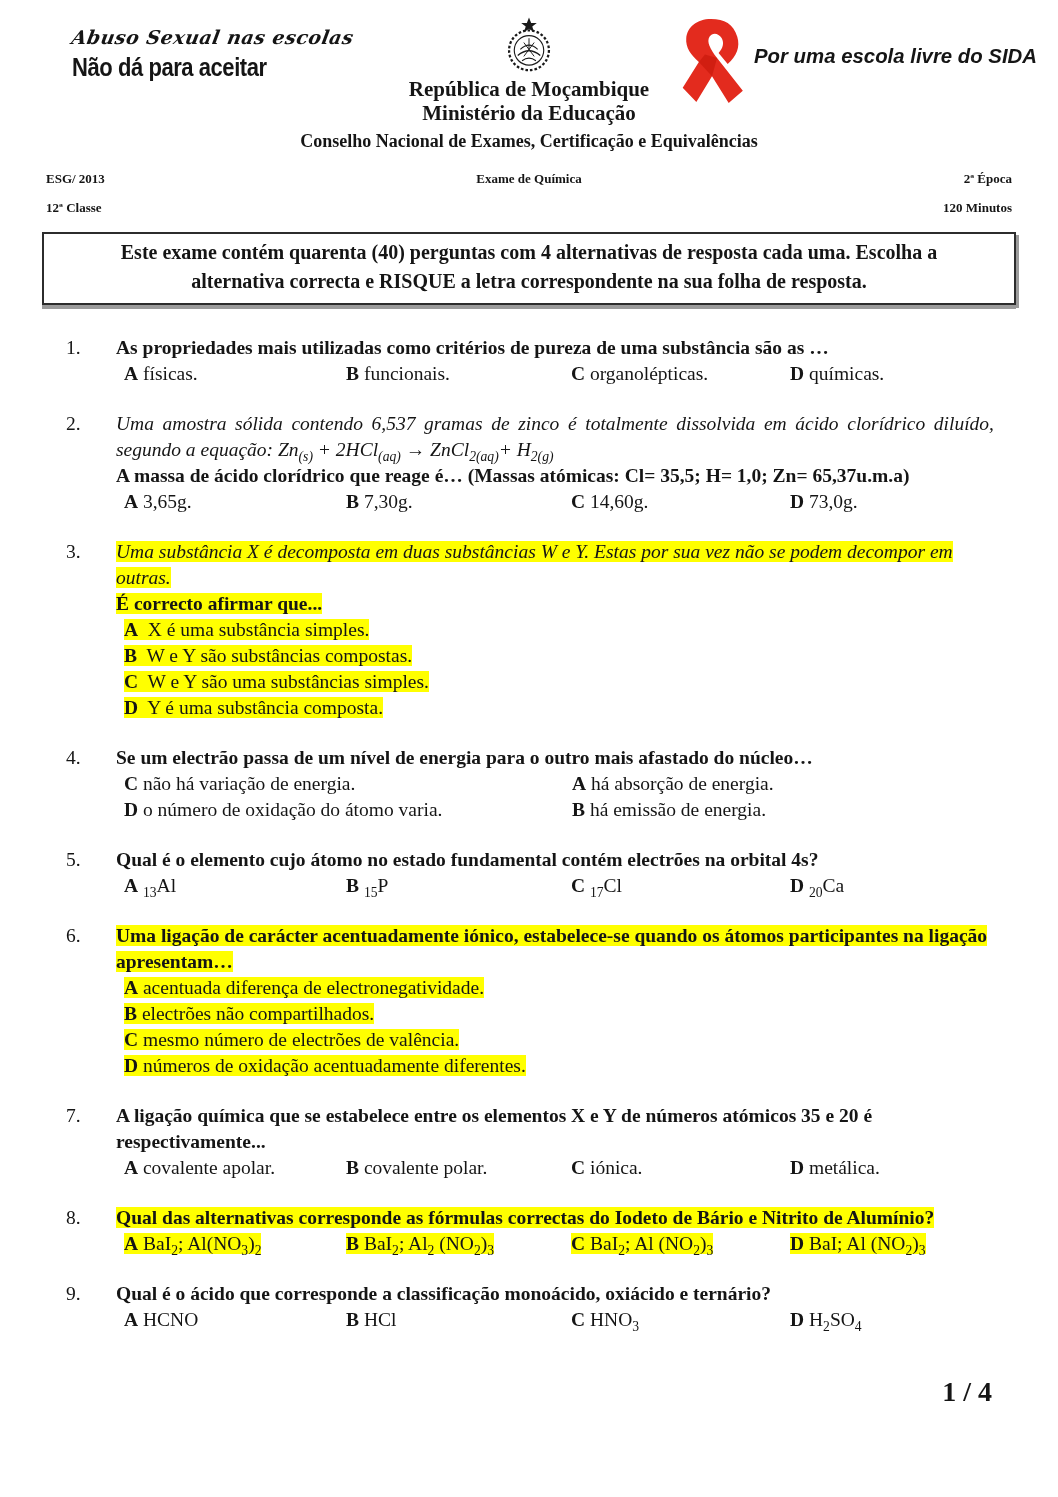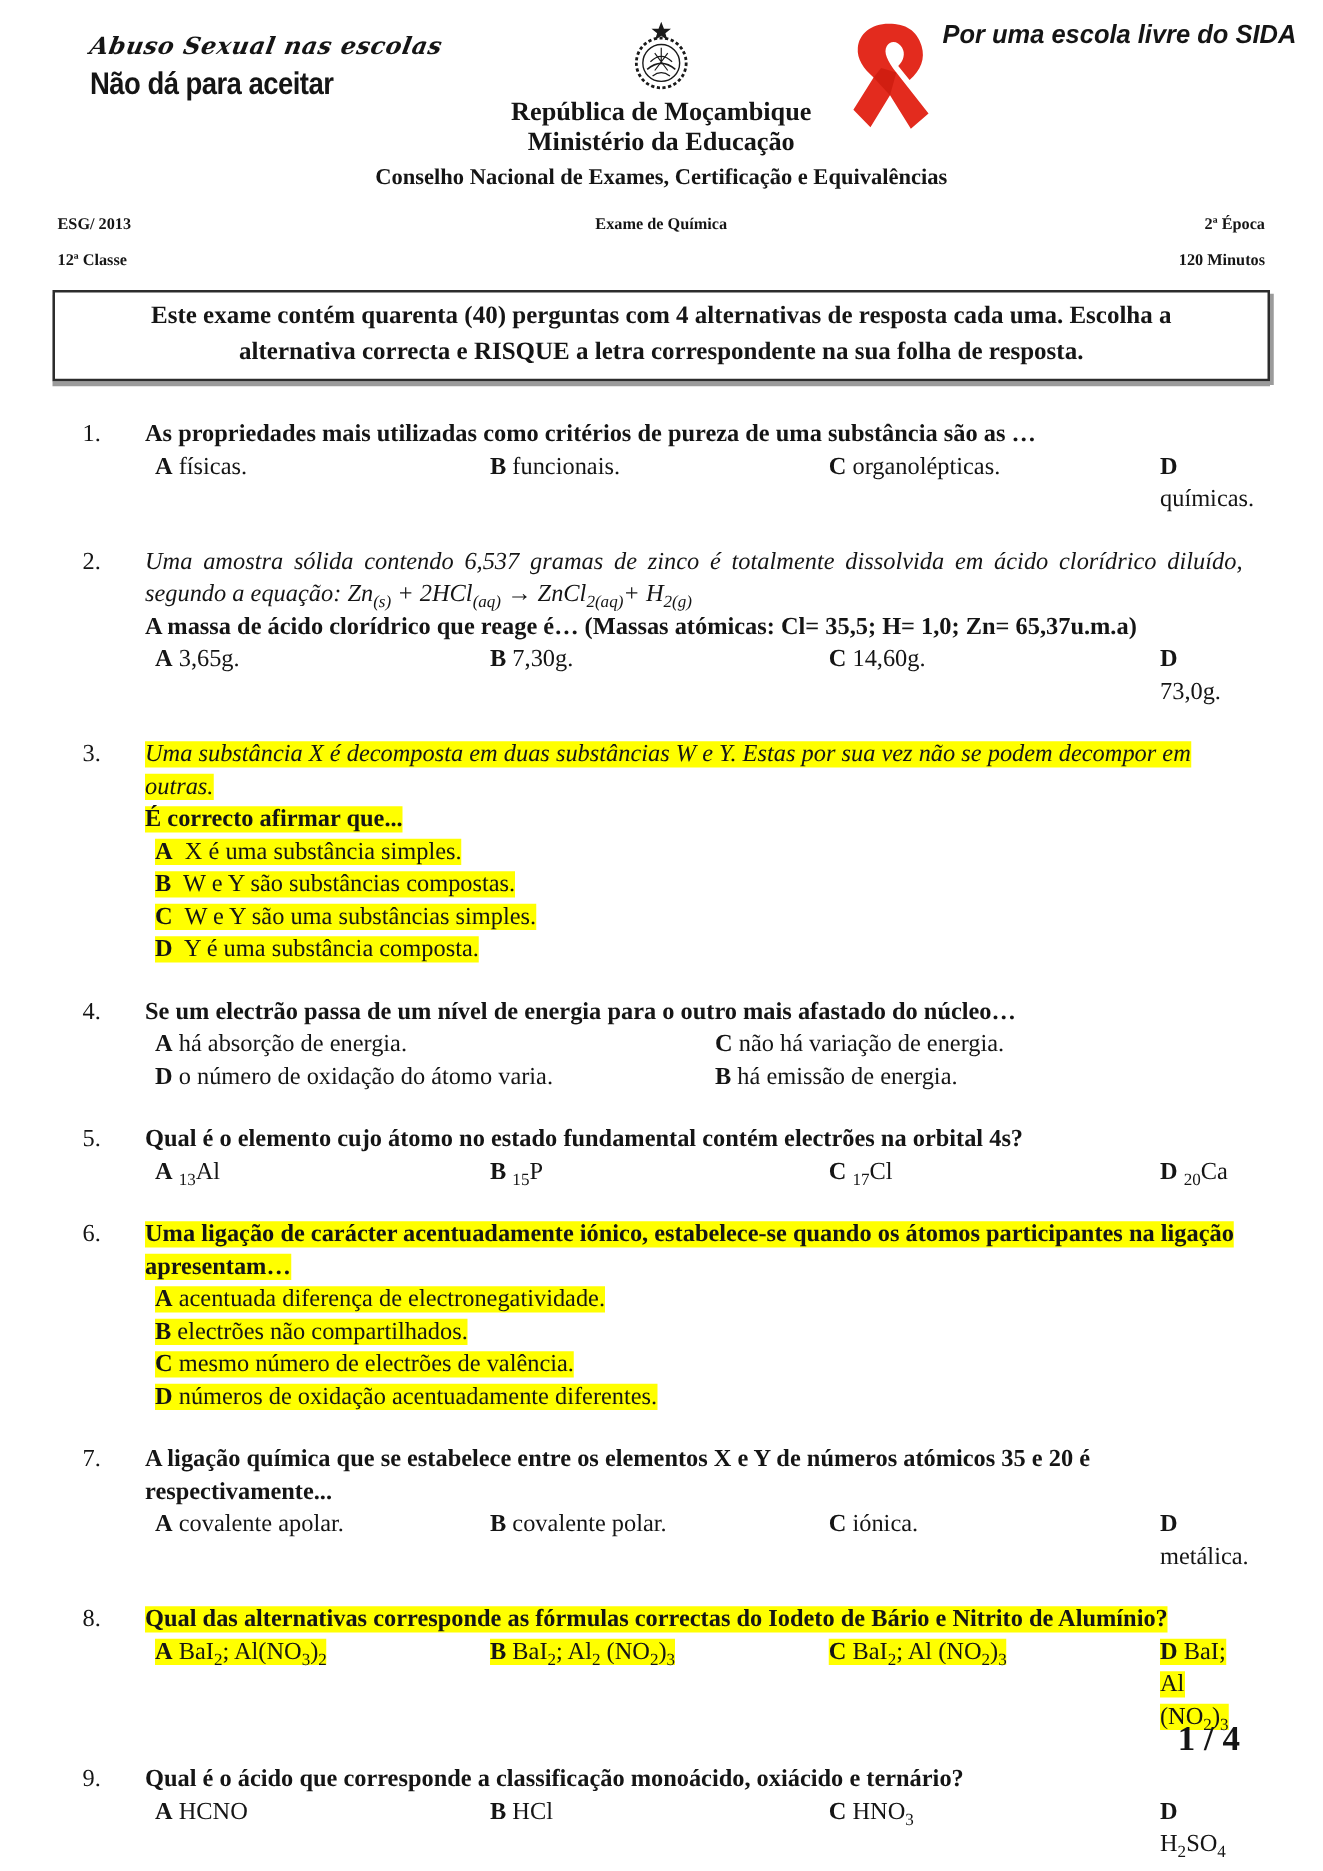--- a/index.html
+++ b/index.html
@@ -18,21 +18,21 @@
     font-size:19px; transform:skewX(-10deg); transform-origin:left; letter-spacing:.5px;
   }
   .campaign-bold {
     font-family:"Liberation Sans", sans-serif; font-weight:bold; font-size:25px;
     letter-spacing:-.5px; transform:scaleX(.88); transform-origin:left; margin-top:5px;
   }
   .gov { text-align:center; padding-top:16px; }
   .emblem { width:52px; height:60px; display:block; margin:0 auto 2px; }
   .gov-line { font-weight:bold; font-size:21px; line-height:23.5px; }
   .gov-council { font-weight:bold; font-size:18px; line-height:25px; margin-top:4px; }
-  .ribbon-block { position:absolute; right:12px; top:16px; display:flex; align-items:flex-start; }
+  .ribbon-block { position:absolute; right:12px; top:16px; display:flex; align-items:center; }
   .ribbon { width:82px; height:96px; flex:0 0 auto; }
   .ribbon-slogan {
     font-family:"Liberation Sans", sans-serif; font-weight:bold; font-style:italic;
     font-size:21px; margin:0 0 16px 2px; white-space:nowrap; transform:scaleX(.97);
     transform-origin:left;
   }
 
   
   .meta { margin:4px 46px 0 46px; font-weight:bold; font-size:13px; }
   .meta-row { display:grid; grid-template-columns:1fr auto 1fr; line-height:29px; }
@@ -49,21 +49,21 @@
 
   
   .questions { margin:30px 0 0 66px; width:940px; }
   .q { display:flex; margin-bottom:24px; }
   .qnum { width:50px; flex:0 0 50px; line-height:26px; }
   .qbody { width:878px; line-height:26px; }
   .b { font-weight:bold; }
   .i { font-style:italic; }
   .just { text-align:justify; }
   .hl { background:var(--hl,#ffff00); }
-  .opts4 { display:grid; grid-template-columns:222px 225px 219px auto; padding-left:8px;gap:46px; }
+  .opts4 { display:grid; grid-template-columns:222px 225px 219px auto; padding-left:8px; }
   .opts2 { display:grid; grid-template-columns:448px auto; padding-left:8px; }
   .optline { padding-left:8px; }
   .L { font-weight:bold; }
   sub { font-size:70%; line-height:0; }
 
   .footer { position:absolute; top:1376px; right:66px; font-weight:bold; font-size:28px; }
 </style>
 </head>
 <body>
 
@@ -155,22 +155,22 @@
         <div class="optline"><span class="hl"><span class="L">C</span>&nbsp; <span>W e Y são uma substâncias simples.</span></span></div>
         <div class="optline"><span class="hl"><span class="L">D</span>&nbsp; <span>Y é uma substância composta.</span></span></div>
       </div>
     </div>
 
     <div class="q">
       <div class="qnum">4.</div>
       <div class="qbody">
         <div class="b">Se um electrão passa de um nível de energia para o outro mais afastado do núcleo…</div>
         <div class="opts2">
+          <div><span class="L">C</span> <span>não há variação de energia.</span></div>
           <div><span class="L">A</span> <span>há absorção de energia.</span></div>
-          <div><span class="L">C</span> <span>não há variação de energia.</span></div>
           <div><span class="L">D</span> <span>o número de oxidação do átomo varia.</span></div>
           <div><span class="L">B</span> <span>há emissão de energia.</span></div>
         </div>
       </div>
     </div>
 
     <div class="q">
       <div class="qnum">5.</div>
       <div class="qbody">
         <div class="b">Qual é o elemento cujo átomo no estado fundamental contém electrões na orbital 4s?</div>

